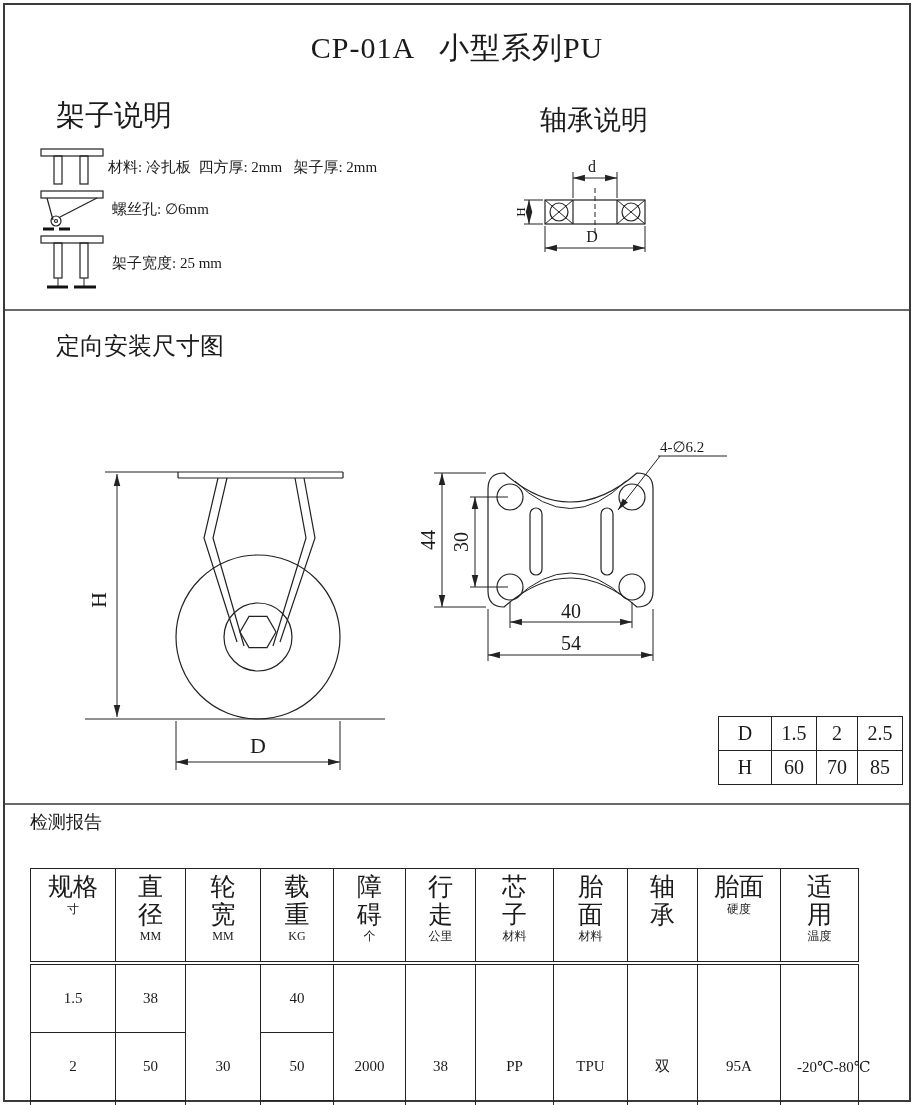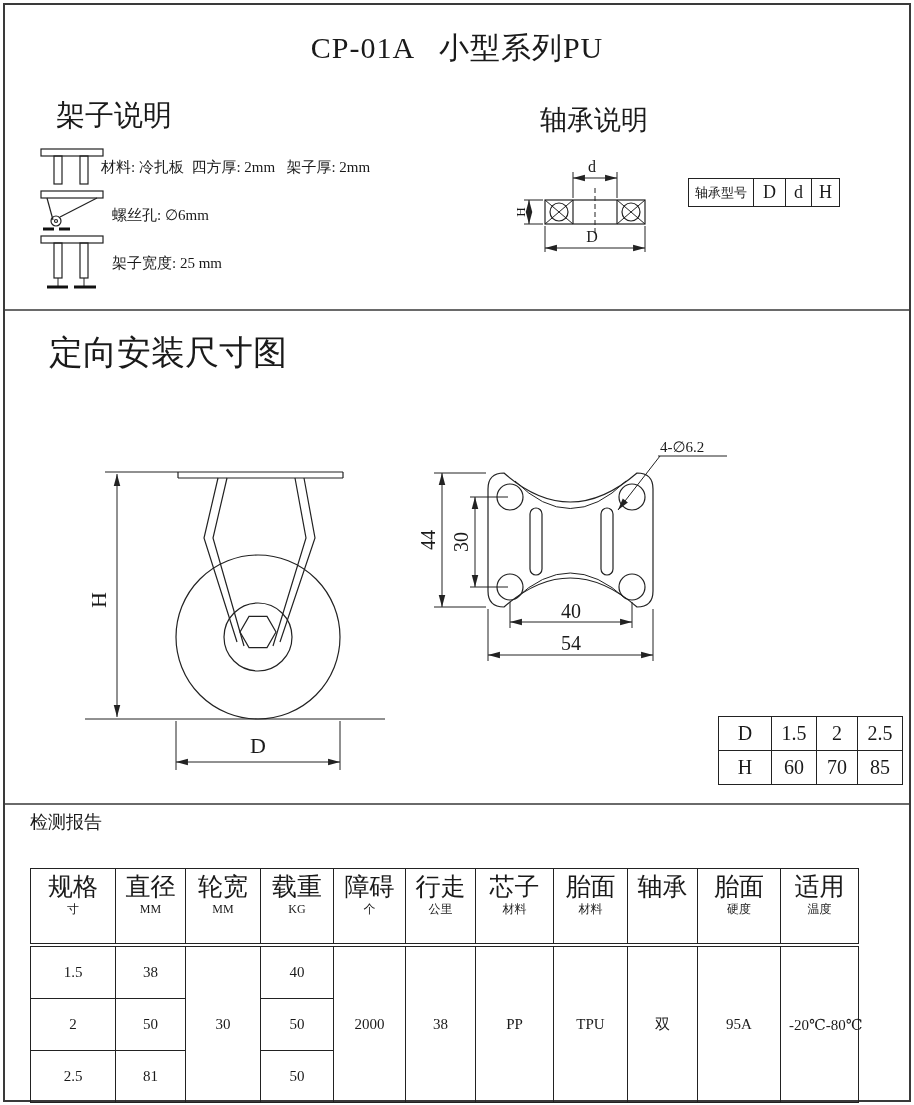--- a/index.html
+++ b/index.html
@@ -6,21 +6,21 @@
   body{width:914px;height:1105px;position:relative;overflow:hidden;
        font-family:"Liberation Serif","DejaVu Serif",serif;color:#1a1a1a;}
   .page-border{position:absolute;left:3px;top:3px;width:904px;height:1095px;
        border:2px solid #3a3a3a;}
   .divider{position:absolute;left:5px;width:904px;height:2px;background:#6a6a6a;}
   .title{position:absolute;left:0;top:28px;width:100%;text-align:center;
        font-size:30px;letter-spacing:1px;white-space:pre;}
   .sec-heading{position:absolute;white-space:nowrap;}
   .frame-heading{left:56px;top:96px;font-size:29px;}
   .bearing-heading{left:540px;top:102px;font-size:27px;text-align:right;}
-  .mounting-heading{left:49px;top:330px;font-size:34px;}
+  .mounting-heading{left:56px;top:330px;font-size:24px;}
   .report-heading{left:30px;top:810px;font-size:18px;}
   .frame-text{position:absolute;font-size:15px;white-space:pre;}
   svg{position:absolute;overflow:visible;}
   svg .ln{stroke:#222;stroke-width:1.2;fill:none;}
   svg .thin{stroke:#222;stroke-width:1;fill:none;}
   svg .dim{stroke:#222;stroke-width:1;fill:none;
        marker-start:url(#arrow);marker-end:url(#arrow);}
   svg .ctr{stroke:#222;stroke-width:1;stroke-dasharray:5 3;fill:none;}
   svg text{fill:#1a1a1a;font-family:"Liberation Serif","DejaVu Serif",serif;}
   svg .thk{stroke:#111;stroke-width:3;fill:none;}
@@ -35,21 +35,21 @@
   .bearing-table .lg{font-size:18px;}
   
   .dh-table{position:absolute;left:718px;top:716px;}
   .dh-table td{border:1.8px solid #222;height:33px;font-size:20px;padding:0 2px;}
   .dh-table .c0{width:48px;}
   .dh-table .c1{width:40px;}
   .dh-table .c2{width:36px;}
   .dh-table .c3{width:40px;}
   
   .report-table{position:absolute;left:30px;top:868px;width:828px;table-layout:fixed;}
-  .report-table th,.report-table td{border:1.6px solid #222;padding:8px;}
+  .report-table th,.report-table td{border:1.6px solid #222;padding:16px;}
   .report-table thead th{height:62px;vertical-align:top;padding-top:4px;
        border-bottom:4px double #222;font-weight:normal;}
   .report-table tbody td{height:35px;font-size:15px;}
   .h-main{font-size:25px;line-height:1.1;}
   .h-sub{font-size:12px;line-height:1.4;min-height:17px;}
 </style>
 </head>
 <body>
 
 <svg width="0" height="0" style="position:absolute" aria-hidden="true">
@@ -83,22 +83,22 @@
 <svg style="left:40px;top:234px" width="64" height="58" viewBox="0 0 64 58">
   <rect class="ln" x="1" y="2" width="62" height="7"></rect>
   <rect class="ln" x="14" y="9" width="8" height="35"></rect>
   <rect class="ln" x="40" y="9" width="8" height="35"></rect>
   <line class="thin" x1="18" y1="44" x2="18" y2="52"></line>
   <line class="thin" x1="44" y1="44" x2="44" y2="52"></line>
   <line class="thk" x1="7" y1="53" x2="28" y2="53"></line>
   <line class="thk" x1="34" y1="53" x2="56" y2="53"></line>
 </svg>
 
-<div class="frame-text" style="left:101px;top:158px">材料: 冷扎板  四方厚: 2mm   架子厚: 2mm</div>
-<div class="frame-text" style="left:112px;top:206px">螺丝孔: ∅6mm</div>
+<div class="frame-text" style="left:108px;top:158px">材料: 冷扎板  四方厚: 2mm   架子厚: 2mm</div>
+<div class="frame-text" style="left:112px;top:200px">螺丝孔: ∅6mm</div>
 <div class="frame-text" style="left:112px;top:254px">架子宽度: 25 mm</div>
 
 <div class="sec-heading bearing-heading">轴承说明</div>
 
 <svg style="left:518px;top:158px" width="150" height="100" viewBox="0 0 150 100">
   <rect class="ln" x="27" y="42" width="100" height="24"></rect>
   <line class="ln" x1="55" y1="42" x2="55" y2="66"></line>
   <line class="ln" x1="99" y1="42" x2="99" y2="66"></line>
   <circle class="ln" cx="41" cy="54" r="9"></circle>
   <circle class="ln" cx="113" cy="54" r="9"></circle>
@@ -116,26 +116,20 @@
   <text x="74" y="84" text-anchor="middle" font-size="16">D</text>
 
   <line class="thin" x1="25" y1="42" x2="6" y2="42"></line>
   <line class="thin" x1="25" y1="66" x2="6" y2="66"></line>
   <line class="dim" x1="11" y1="42" x2="11" y2="66"></line>
   <text transform="rotate(-90 3 54)" x="3" y="58" text-anchor="middle" font-size="13">H</text>
 </svg>
 
 <table class="bearing-table">
   <tbody>
-      <tr>
-    <td class="c0">轴承型号</td>
-    <td class="c1 lg">D</td>
-    <td class="c2 lg">d</td>
-    <td class="c3 lg">H</td>
-  </tr>
 </tbody>
   </table>
 
 <div class="divider" style="top:309px"></div>
 
 <div class="sec-heading mounting-heading">定向安装尺寸图</div>
 
 <svg style="left:80px;top:440px" width="310" height="340" viewBox="0 0 310 340">
 
   <line class="ln" x1="25" y1="32" x2="263" y2="32"></line>

